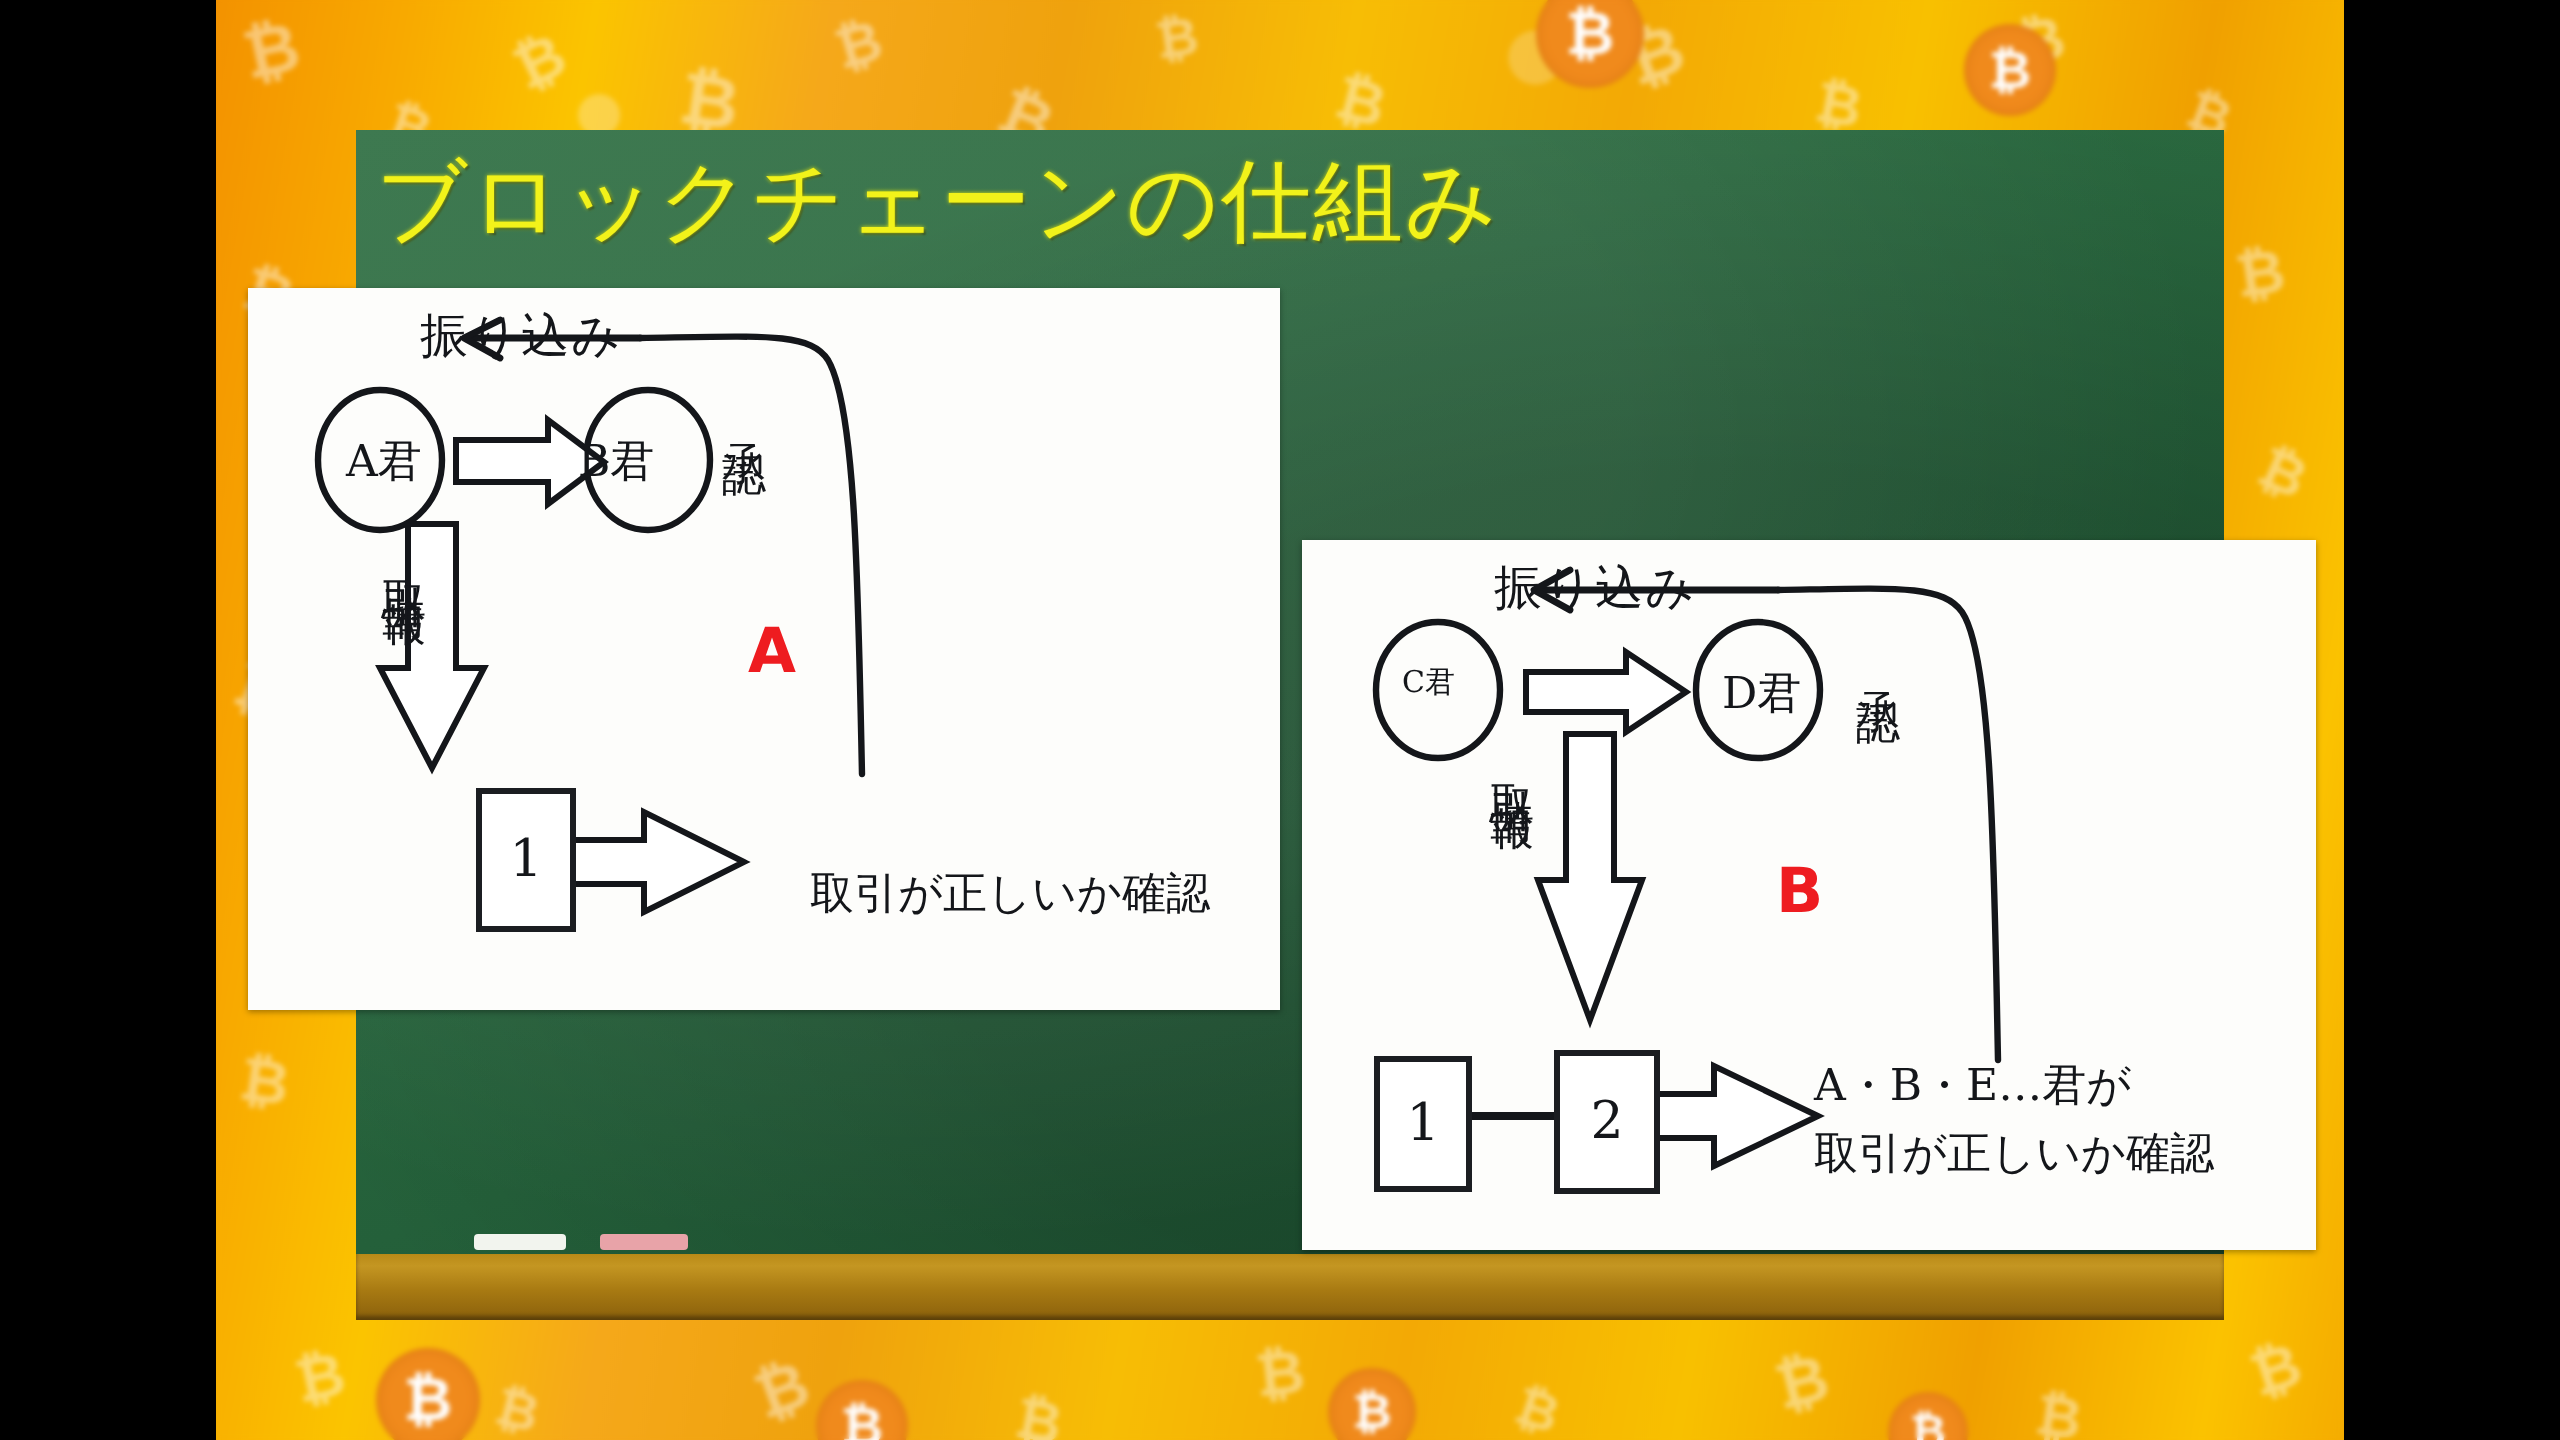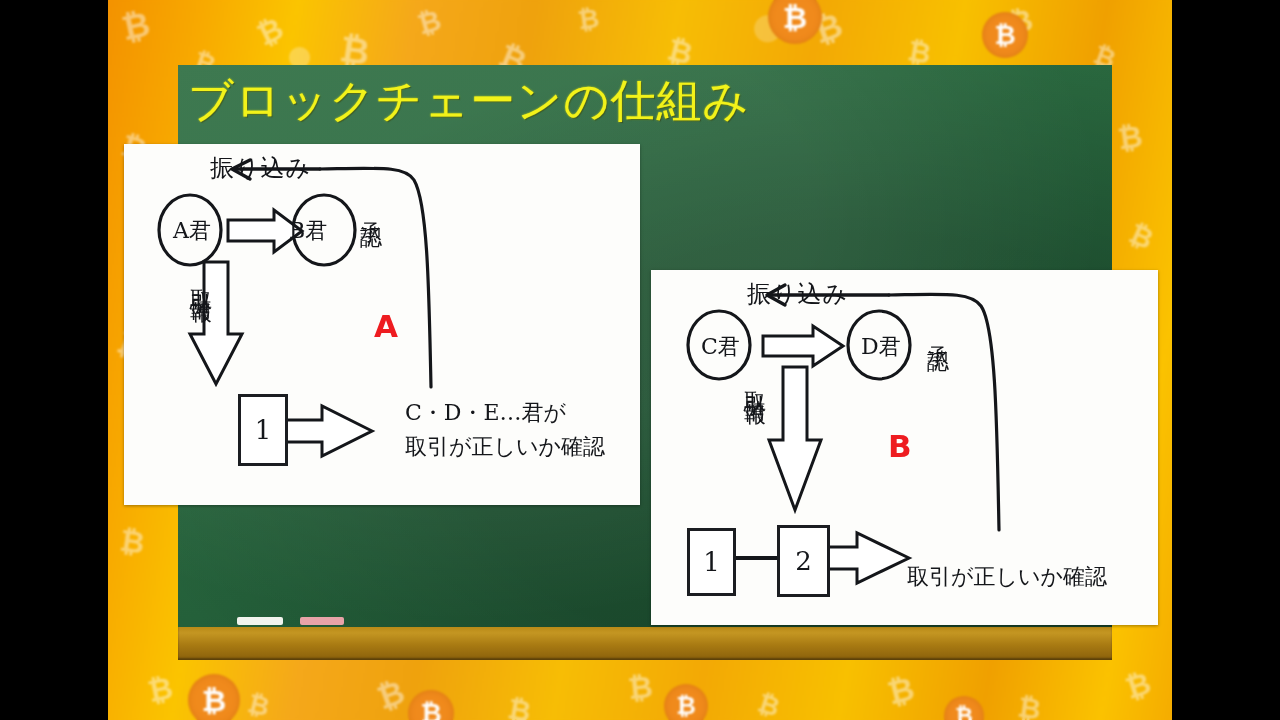--- a/index.html
+++ b/index.html
@@ -132,21 +132,20 @@
         <path d="M248 287 L198 262 L198 276 L140 276 L140 298 L198 298 L198 312 Z" fill="#ffffff" stroke="#14161a" stroke-width="3"></path>
       </svg>
 
       <span class="lbl" style="left:49px;top:72px;font-size:22px;">A君</span>
       <span class="lbl" style="left:165px;top:72px;font-size:22px;">B君</span>
       <span class="lbl" style="left:86px;top:8px;font-size:24px;letter-spacing:1px;">振り込み</span>
       <span class="lbl vert" style="left:232px;top:60px;font-size:22px;">承認</span>
       <span class="lbl vert" style="left:62px;top:128px;font-size:22px;">取引情報</span>
       <span class="redtag" style="left:250px;top:164px;font-size:31px;">A</span>
       <span class="bnum" style="left:114px;top:250px;width:44px;height:66px;font-size:26px;">1</span>
-      <span class="lbl" style="left:281px;top:254px;font-size:22px;letter-spacing:0px;">C・D・E…君が</span>
       <span class="lbl" style="left:281px;top:288px;font-size:22px;letter-spacing:0px;">取引が正しいか確認</span>
     </div>
   </div>
 
   <div class="card" id="cardB">
     <div class="dg">
       <svg viewBox="0 0 507 355" preserveAspectRatio="none">
 
         <ellipse cx="68" cy="75" rx="31" ry="34" fill="none" stroke="#14161a" stroke-width="3.2"></ellipse>
 
@@ -159,28 +158,29 @@
 
         <path d="M348 260 C346 160 345 58 330 36 C320 22 296 24 238 25" fill="none" stroke="#14161a" stroke-width="3.2" stroke-linecap="round"></path>
 
         <path d="M132 97 L156 97 L156 170 L170 170 L144 240 L118 170 L132 170 Z" fill="#ffffff" stroke="#14161a" stroke-width="3"></path>
 
         <path d="M78 288 L128 288" fill="none" stroke="#14161a" stroke-width="4"></path>
 
         <path d="M258 288 L206 263 L206 277 L148 277 L148 299 L206 299 L206 313 Z" fill="#ffffff" stroke="#14161a" stroke-width="3"></path>
       </svg>
 
-      <span class="lbl" style="left:50px;top:62px;font-size:22px;">C君</span>
+      <span class="lbl" style="left:50px;top:62px;font-size:15px;">C君</span>
       <span class="lbl" style="left:210px;top:62px;font-size:22px;">D君</span>
       <span class="lbl" style="left:96px;top:8px;font-size:24px;letter-spacing:1px;">振り込み</span>
       <span class="lbl vert" style="left:272px;top:58px;font-size:22px;">承認</span>
       <span class="lbl vert" style="left:89px;top:104px;font-size:22px;">取引情報</span>
       <span class="redtag" style="left:237px;top:158px;font-size:31px;">B</span>
       <span class="bnum" style="left:36px;top:258px;width:43px;height:62px;font-size:26px;">1</span>
       <span class="bnum" style="left:126px;top:255px;width:47px;height:66px;font-size:26px;">2</span>
+      <span class="lbl" style="left:256px;top:258px;font-size:22px;">A・B・E…君が</span>
       <span class="lbl" style="left:256px;top:292px;font-size:22px;">取引が正しいか確認</span>
     </div>
   </div>
 
   <div class="bar" id="barL"></div>
   <div class="bar" id="barR"></div>
 
 </div>
 
 </body></html>

